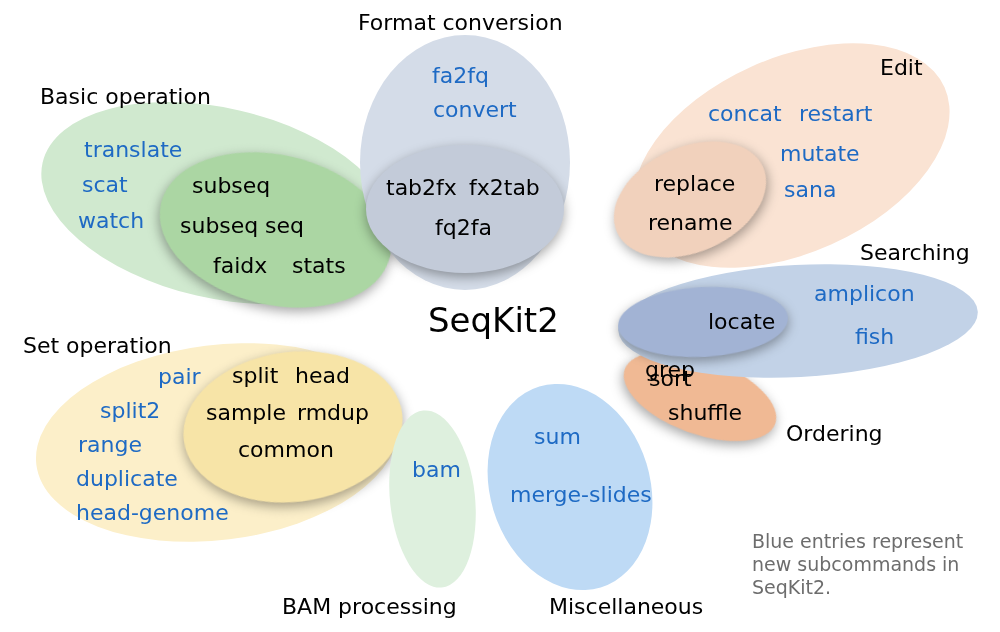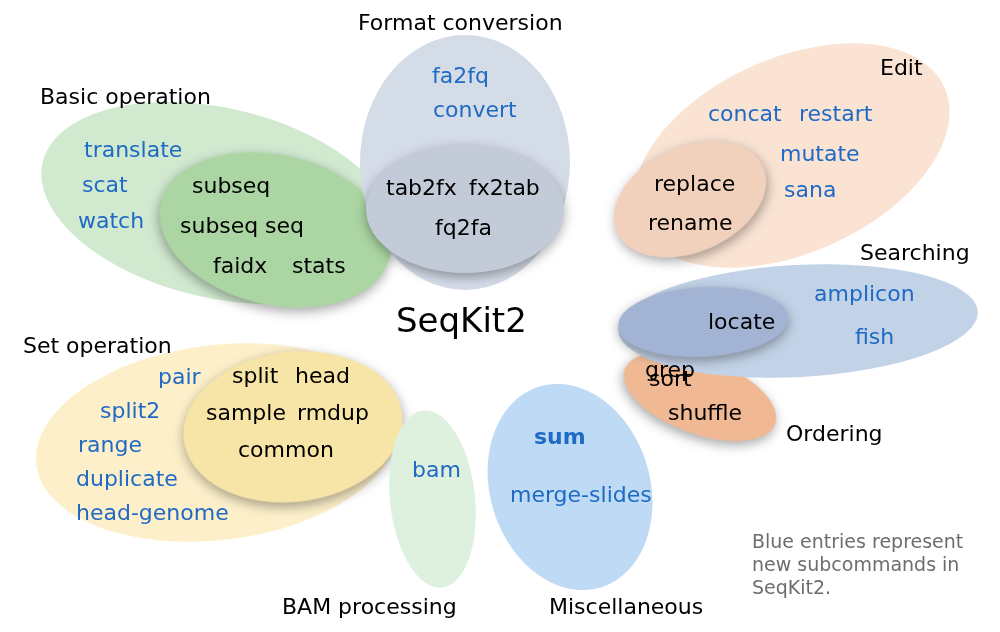--- a/index.html
+++ b/index.html
@@ -65,21 +65,21 @@
   <div class="ellipse" style="left:490px; top:382px; width:160px; height:210px; background:#bedaf5; transform:rotate(-17deg);"></div>
 
   <div class="ellipse shadow" style="left:620px; top:359px; width:160px; height:75px; background:#f0b994; transform:rotate(20deg);"></div>
 
   <div class="ellipse" style="left:624px; top:58px; width:335px; height:195px; background:#fae3d3; transform:rotate(-24deg);"></div>
   <div class="ellipse shadow" style="left:610px; top:147px; width:160px; height:105px; background:#f1d1bc; transform:rotate(-24deg);"></div>
 
   <div class="ellipse" style="left:618px; top:265px; width:360px; height:112px; background:#c2d2e7; transform:rotate(-3deg);"></div>
   <div class="ellipse shadow" style="left:618px; top:287px; width:170px; height:70px; background:#a2b3d4; transform:rotate(-3deg);"></div>
 
-  <div class="title" style="left:396px; top:300px;">SeqKit2</div>
+  <div class="title" style="left:428px; top:300px;">SeqKit2</div>
 
   <div class="label" style="left:40px; top:84px;">Basic operation</div>
   <div class="label" style="left:23px; top:333px;">Set operation</div>
   <div class="label" style="left:358px; top:10px;">Format conversion</div>
   <div class="label" style="left:282px; top:594px;">BAM processing</div>
   <div class="label" style="left:549px; top:594px;">Miscellaneous</div>
   <div class="label" style="left:786px; top:421px;text-align:center;">Ordering</div>
   <div class="label" style="left:880px; top:55px;">Edit</div>
   <div class="label" style="left:860px; top:240px;">Searching</div>
 
@@ -107,21 +107,21 @@
 
   <div class="label blue" style="left:432px; top:63px;">fa2fq</div>
   <div class="label blue" style="left:425px; top:97px;margin-left:8px;">convert</div>
 
   <div class="label" style="left:386px; top:175px;">tab2fx</div>
   <div class="label" style="left:469px; top:175px;">fx2tab</div>
   <div class="label" style="left:435px; top:215px;">fq2fa</div>
 
   <div class="label blue" style="left:412px; top:457px;">bam</div>
 
-  <div class="label blue" style="left:534px; top:424px;font-weight:bold;">sum</div>
+  <div class="label blue" style="left:534px; top:424px;">sum</div>
   <div class="label blue" style="left:510px; top:482px;">merge-slides</div>
 
   <div class="label blue" style="left:708px; top:101px;">concat</div>
   <div class="label blue" style="left:799px; top:101px;">restart</div>
   <div class="label blue" style="left:780px; top:141px;">mutate</div>
   <div class="label blue" style="left:784px; top:177px;">sana</div>
 
   <div class="label" style="left:654px; top:171px;">replace</div>
   <div class="label" style="left:648px; top:210px;">rename</div>
 

